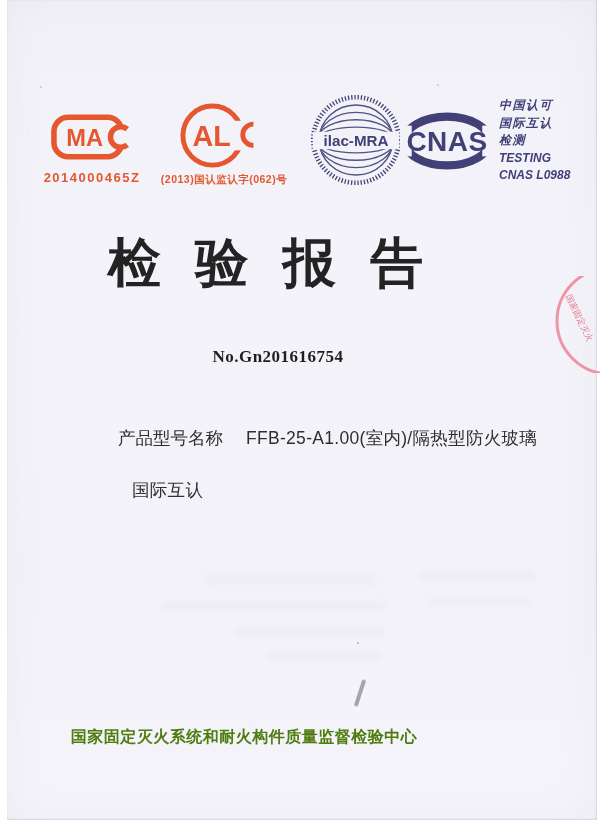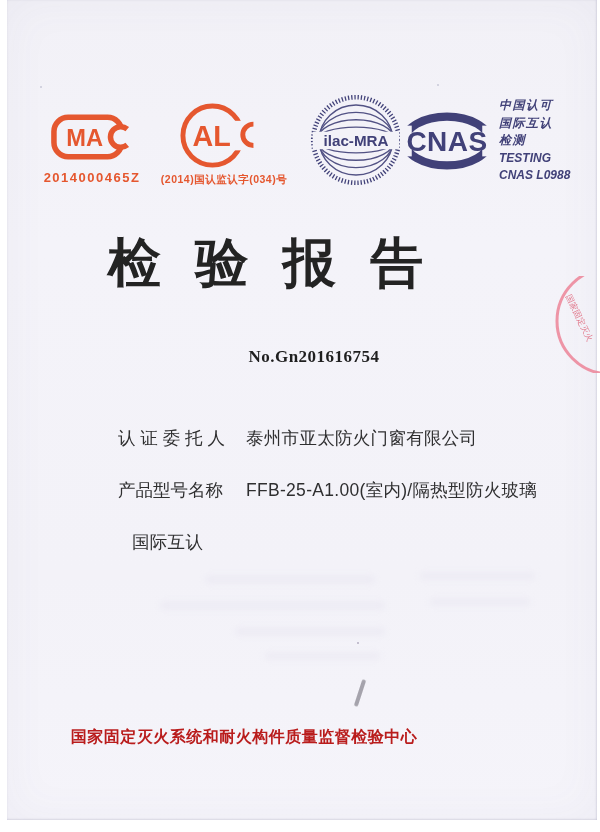--- a/index.html
+++ b/index.html
@@ -30,31 +30,31 @@
   .cnas-lines .zh{letter-spacing:1.5px;}
   
   .report-title{
     left:0;top:228px;width:531px;text-align:center;
     font-size:53px;font-weight:900;color:#232323;word-spacing:16px;
     font-family:"DejaVu Sans","Liberation Sans",sans-serif;
   }
   .report-number{
     left:0;top:347px;width:556px;text-align:center;
     font-family:"Liberation Serif","DejaVu Serif",serif;
-    font-size:17px;font-weight:700;color:#1f1f1f;letter-spacing:.5px;padding-left:36px;
+    font-size:17px;font-weight:700;color:#1f1f1f;letter-spacing:.5px;
   }
   
   .fields{left:118px;top:426px;width:460px;color:#2f2f30;font-size:17.5px;}
   .field-row{display:flex;margin-bottom:28px;font-weight:500;}
   .field-label{flex:0 0 114px;white-space:nowrap;}
   .field-value{margin-left:14px;white-space:nowrap;letter-spacing:.3px;}
   
   .issuer{
     left:0;top:727px;width:488px;text-align:center;
-    font-size:16px;font-weight:700;color:#b91c1c;letter-spacing:.5px;
+    font-size:16px;font-weight:700;color:#4d7c0f;letter-spacing:.5px;
   }
   
   .ghost{position:absolute;background:#e7e5f0;filter:blur(3px);opacity:.5;border-radius:4px;}
   .smudge{position:absolute;left:358px;top:679px;width:4px;height:28px;background:#85828c;
     transform:rotate(18deg);border-radius:2px;opacity:.7;filter:blur(.4px);}
   .dot{position:absolute;border-radius:50%;}
 </style>
 </head>
 <body>
 
@@ -68,21 +68,21 @@
     <text x="44" y="42" text-anchor="middle" font-family="'Liberation Sans',sans-serif" font-size="30" font-weight="bold" fill="#e5572f">MA</text>
   </svg>
   <div class="abs cma-caption">2014000465Z</div>
 
   <svg class="abs" style="left:178px;top:101px" width="82" height="70" viewBox="0 0 100 85">
     <circle cx="42" cy="42" r="36" fill="none" stroke="#e5572f" stroke-width="6"></circle>
     <rect x="66" y="24" width="34" height="36" fill="#f3f2f8"></rect>
     <path d="M 92 28 A 13 13 0 1 0 92 54" fill="none" stroke="#e5572f" stroke-width="6"></path>
     <text x="41" y="55" text-anchor="middle" font-family="'Liberation Sans',sans-serif" font-size="35" font-weight="bold" fill="#e5572f">AL</text>
   </svg>
-  <div class="abs cal-caption">(2014)国认监认字(034)号</div>
+  <div class="abs cal-caption">(2013)国认监认字(062)号</div>
 
   <svg class="abs" style="left:310px;top:94px" width="92" height="92" viewBox="0 0 100 100">
     <circle cx="50" cy="50" r="46.5" fill="none" stroke="#414178" stroke-width="5" stroke-dasharray="1.4 2.1"></circle>
     <g stroke="#414178" stroke-width="1.5" fill="none" opacity="0.9">
       <ellipse cx="50" cy="50" rx="40" ry="38"></ellipse>
       <ellipse cx="50" cy="50" rx="41" ry="30"></ellipse>
       <ellipse cx="50" cy="50" rx="42" ry="22"></ellipse>
       <ellipse cx="50" cy="50" rx="43" ry="14"></ellipse>
       <ellipse cx="50" cy="50" rx="43" ry="7"></ellipse>
     </g>
@@ -103,24 +103,20 @@
     <div class="zh">检测</div>
     <div>TESTING</div>
     <div>CNAS L0988</div>
   </div>
 
   <div class="abs report-title">检 验 报 告</div>
   <div class="abs report-number">No.Gn201616754</div>
 
   <div class="abs fields">
     <div class="field-row">
-      <span class="field-label">认 证 委 托 人</span>
-      <span class="field-value">泰州市亚太防火门窗有限公司</span>
-    </div>
-    <div class="field-row">
       <span class="field-label">产品型号名称</span>
       <span class="field-value">FFB-25-A1.00(室内)/隔热型防火玻璃</span>
     </div>
     <div class="field-row">
       <span class="field-value">国际互认</span>
     </div>
   </div>
 
   <div class="abs issuer">国家固定灭火系统和耐火构件质量监督检验中心</div>
 

